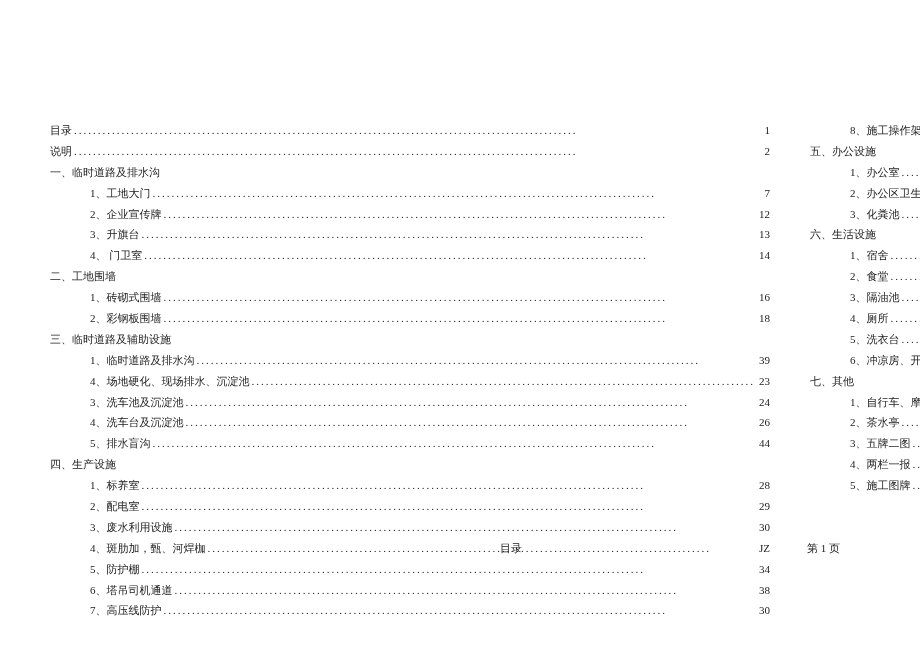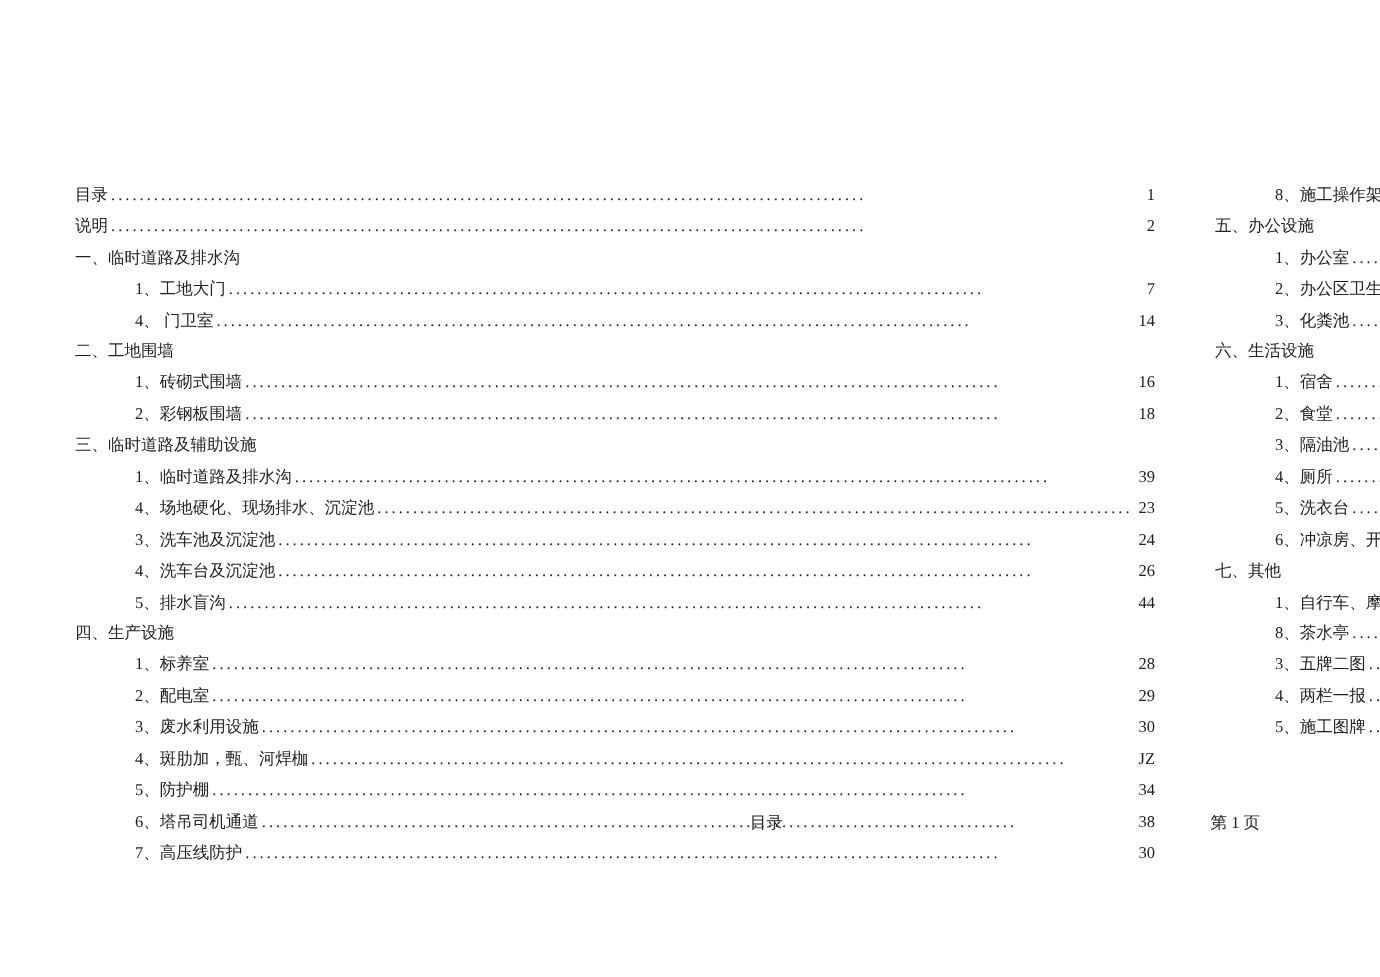--- a/index.html
+++ b/index.html
@@ -81,20 +81,30 @@
         <span class="dots"></span>
         <span class="pg">2</span>
       </div>
       <div class="section-head indent1">一、临时道路及排水沟</div>
       <div class="row indent2">
         <span class="label">1、工地大门</span>
         <span class="dots"></span>
         <span class="pg">7</span>
       </div>
       <div class="row indent2">
+        <span class="label">2、企业宣传牌</span>
+        <span class="dots"></span>
+        <span class="pg">12</span>
+      </div>
+      <div class="row indent2">
+        <span class="label">3、升旗台</span>
+        <span class="dots"></span>
+        <span class="pg">13</span>
+      </div>
+      <div class="row indent2">
         <span class="label">4、 门卫室</span>
         <span class="dots"></span>
         <span class="pg">14</span>
       </div>
       <div class="section-head indent1">二、工地围墙</div>
       <div class="row indent2">
         <span class="label">1、砖砌式围墙</span>
         <span class="dots"></span>
         <span class="pg">16</span>
       </div>
@@ -204,21 +214,21 @@
         <span class="dots"></span>
       </div>
       <div class="row indent2">
         <span class="label">6、冲凉房、开水房、洗衣房</span>
       </div>
       <div class="section-head indent1">七、其他</div>
       <div class="row indent2">
         <span class="label">1、自行车、摩托车棚</span>
       </div>
       <div class="row indent2">
-        <span class="label">8、茶水亭</span>
+        <span class="label">2、茶水亭</span>
         <span class="dots"></span>
       </div>
       <div class="row indent2">
         <span class="label">3、五牌二图</span>
         <span class="dots"></span>
       </div>
       <div class="row indent2">
         <span class="label">4、两栏一报</span>
         <span class="dots"></span>
       </div>

